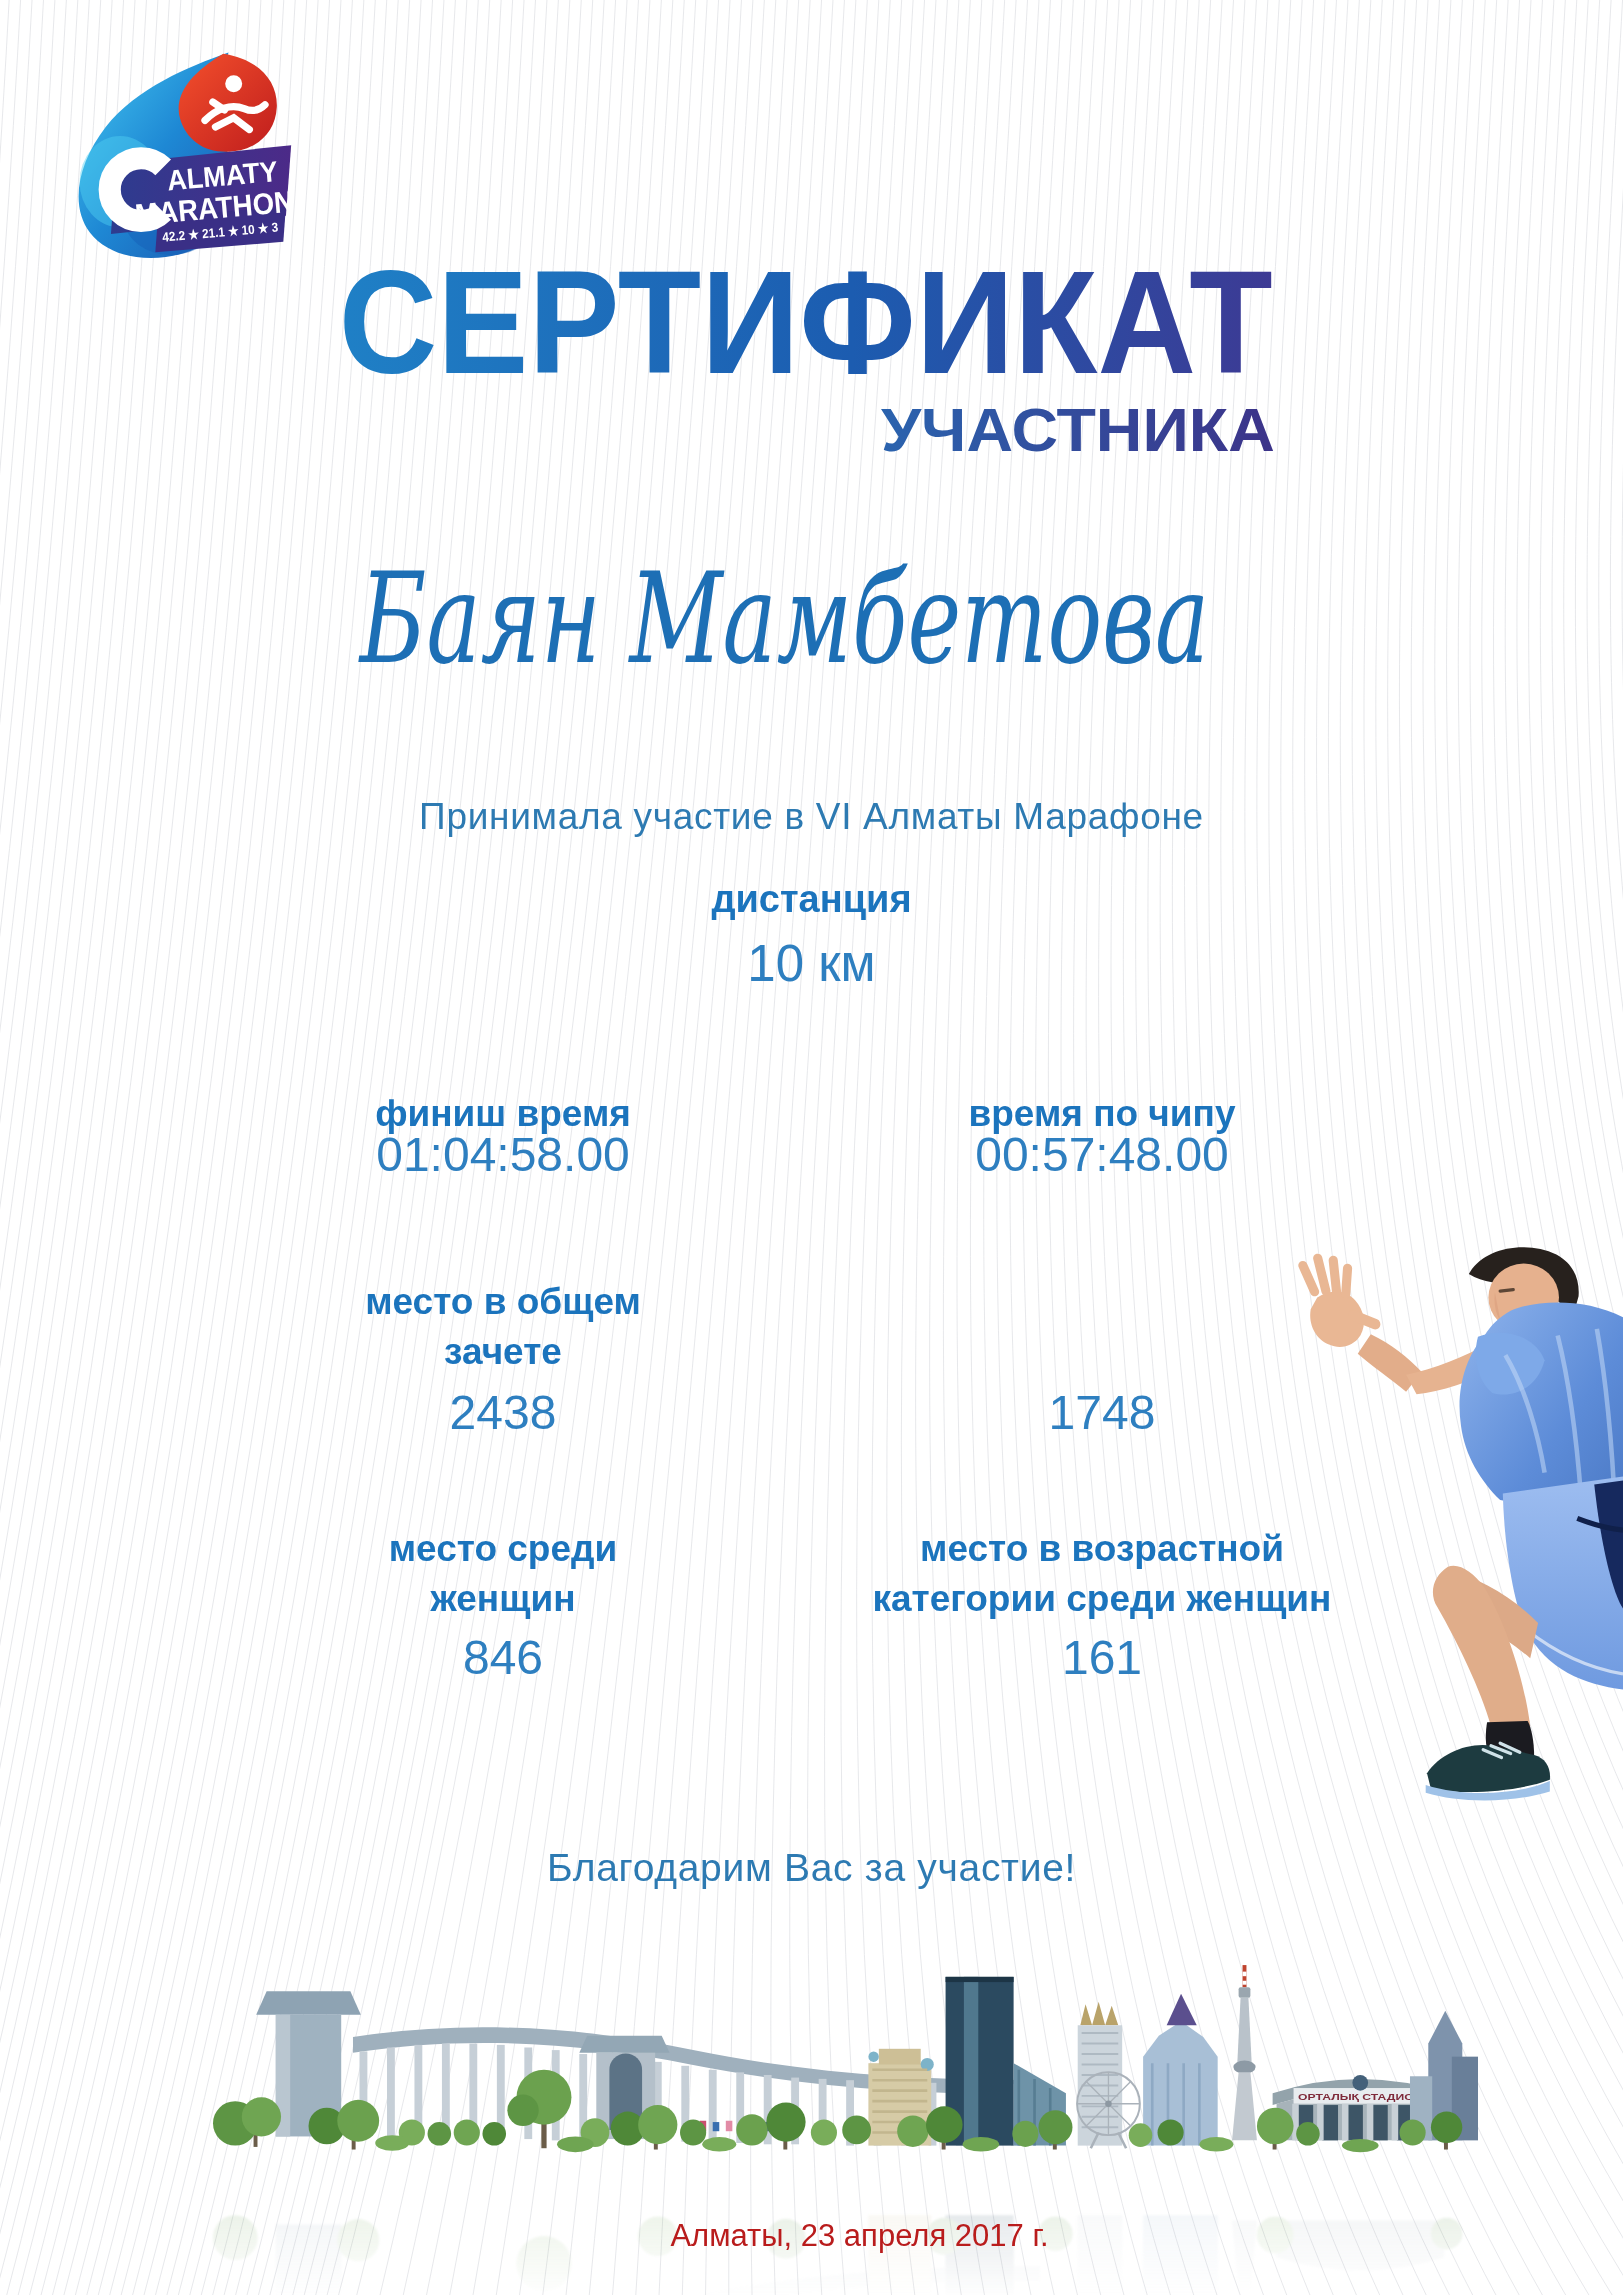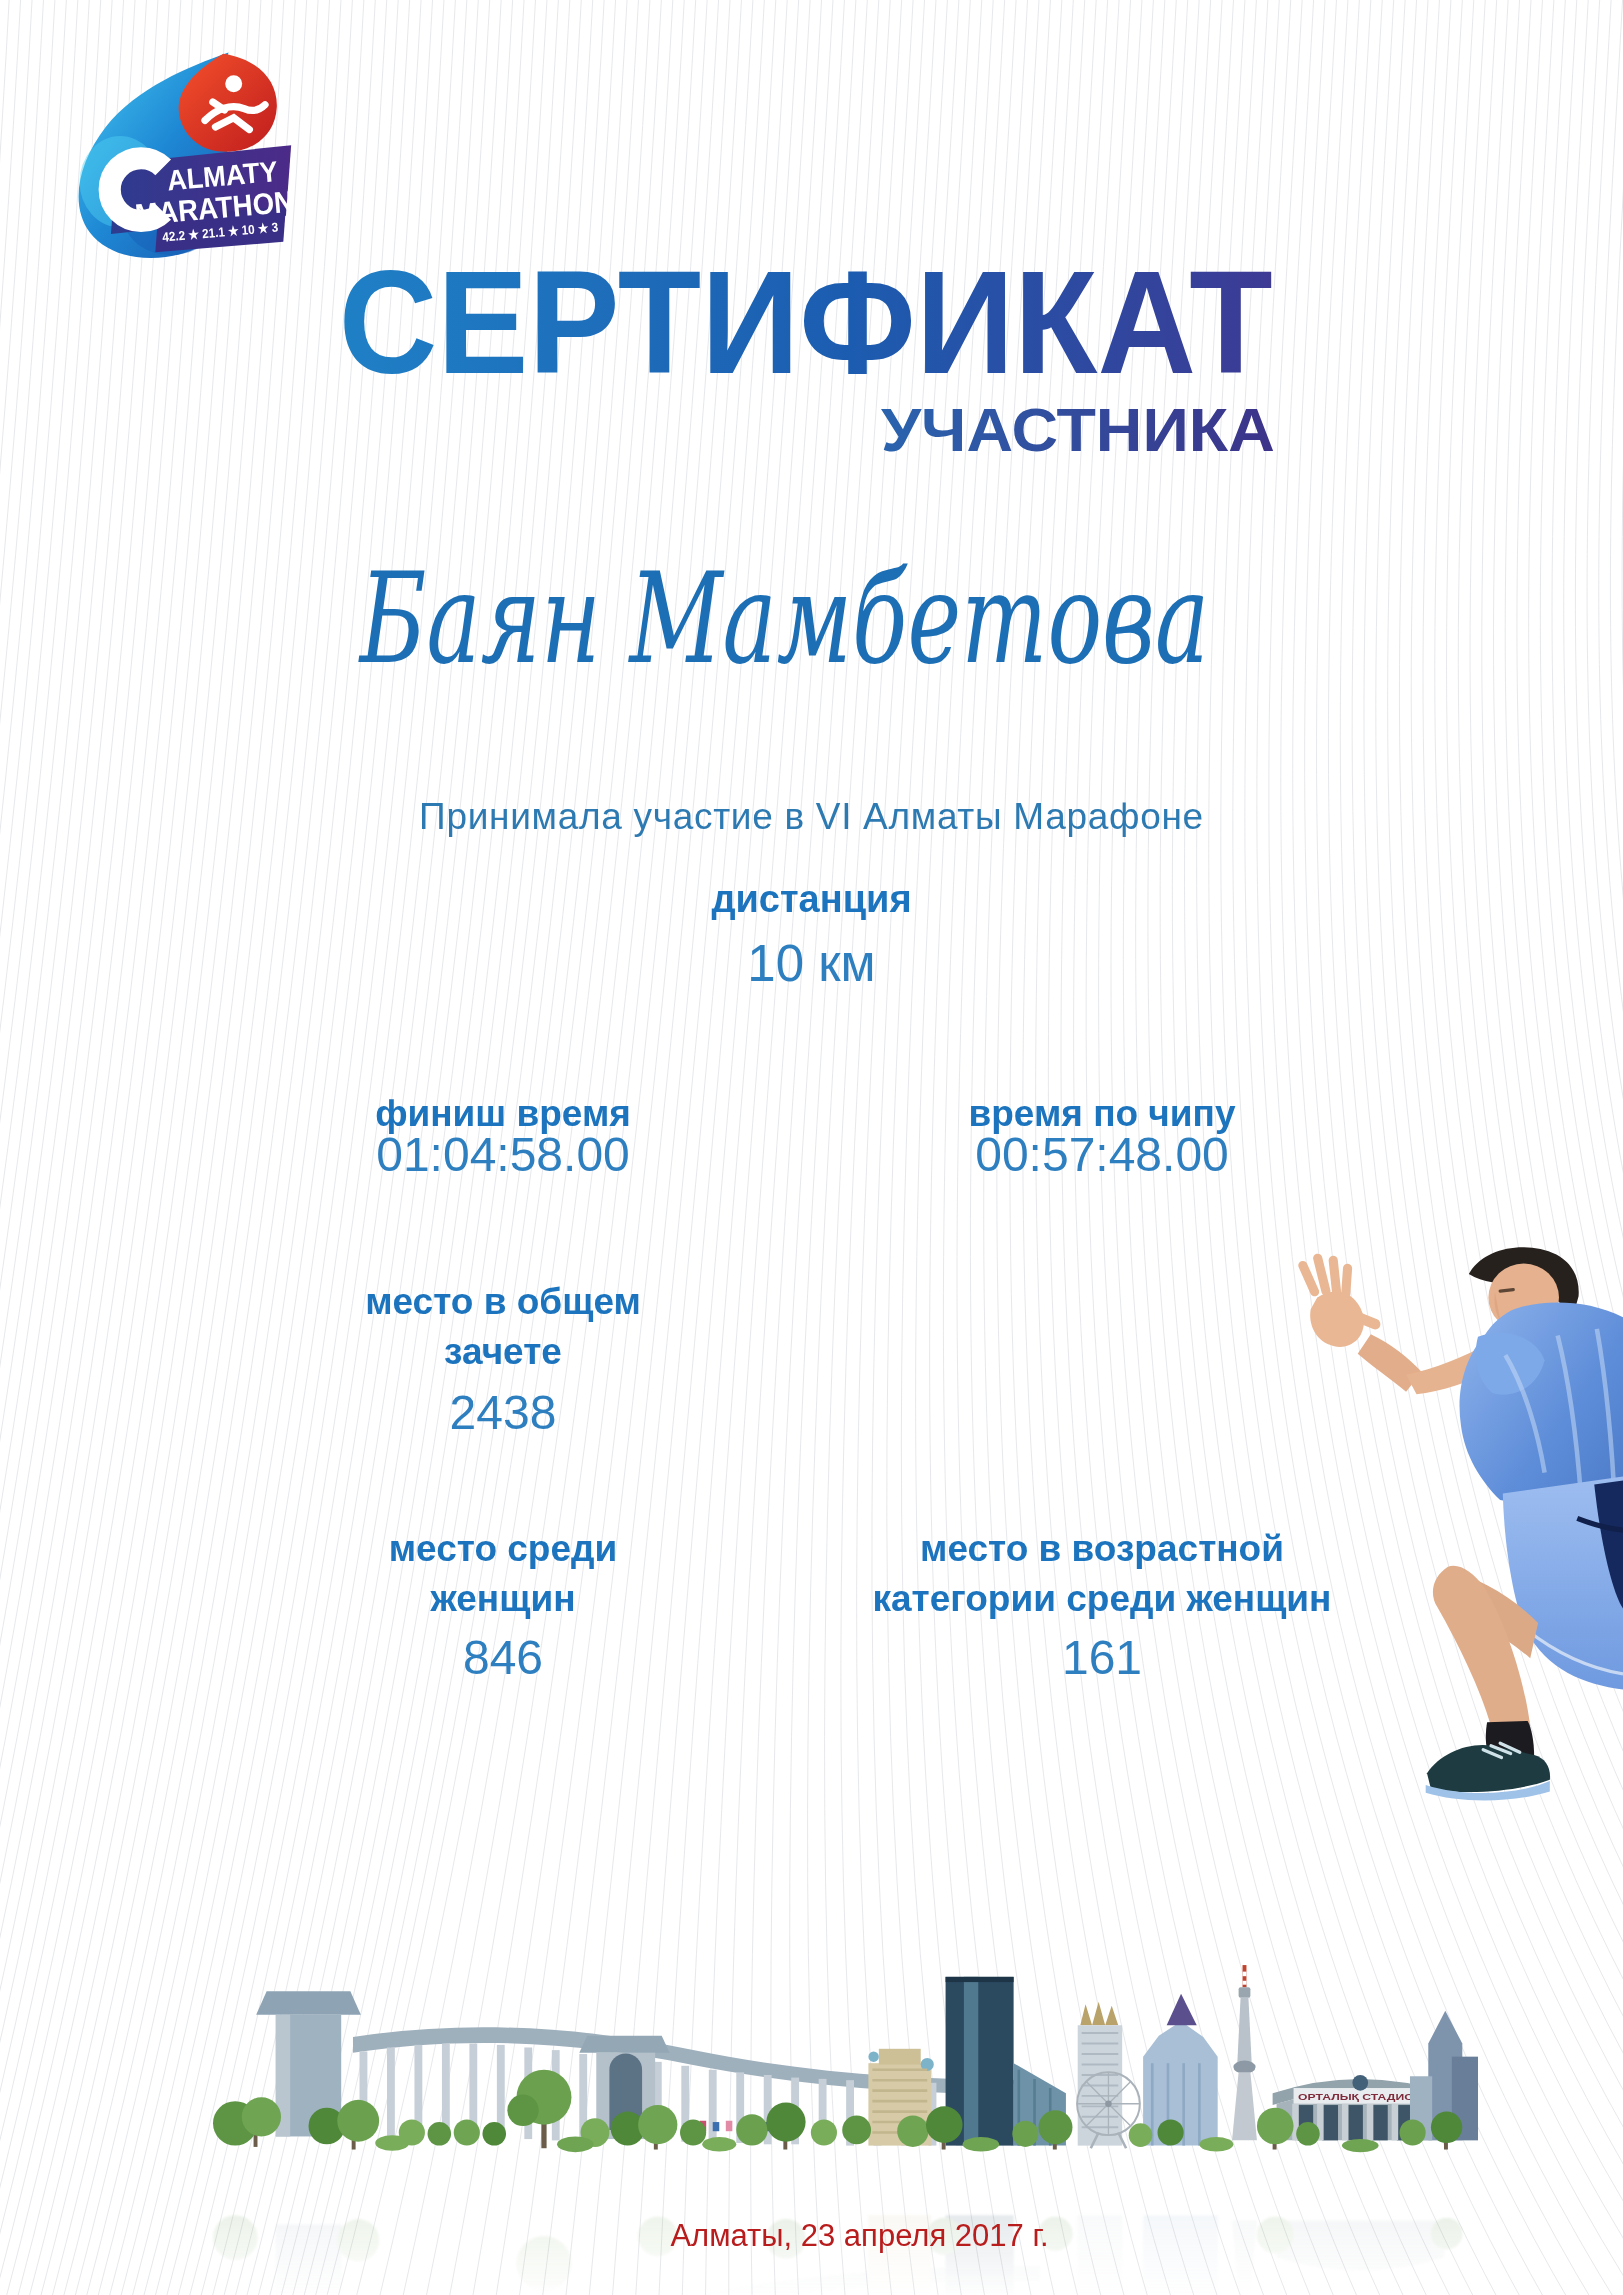--- a/index.html
+++ b/index.html
@@ -345,26 +345,28 @@
   <div class="line dist-label">дистанция</div>
   <div class="line dist-value">10 км</div>
 
   <div class="stat-label col-l r1l"><span>финиш время</span></div>
   <div class="stat-label col-r r1l"><span>время по чипу</span></div>
   <div class="stat-value col-l r1v">01:04:58.00</div>
   <div class="stat-value col-r r1v">00:57:48.00</div>
 
   <div class="stat-label col-l r2l w560"><span>место в общем зачете</span></div>
   <div class="stat-value col-l r2v">2438</div>
+  <div class="stat-value col-r r2v">1748</div>
 
   <div class="stat-label col-r r3l w760"><span>место в возрастной категории среди женщин</span></div>
   <div class="stat-label col-l r3l w430"><span>место среди женщин</span></div>
   <div class="stat-value col-l r3v">846</div>
   <div class="stat-value col-r r3v">161</div>
 
+  <div class="line thanks">Благодарим Вас за участие!</div>
 
   <svg class="runner" viewBox="0 0 600 920">
     <defs>
       <linearGradient id="shirtGrad" x1="0" y1="0" x2="1" y2="1">
         <stop offset="0" stop-color="#8fb4ec"></stop>
           <stop offset="0.6" stop-color="#5d8cd8"></stop>
           <stop offset="1" stop-color="#4a78c4"></stop>
       </linearGradient>
       <linearGradient id="shortsGrad" x1="0" y1="0" x2="0" y2="1">
         <stop offset="0" stop-color="#9dbdf0"></stop>

